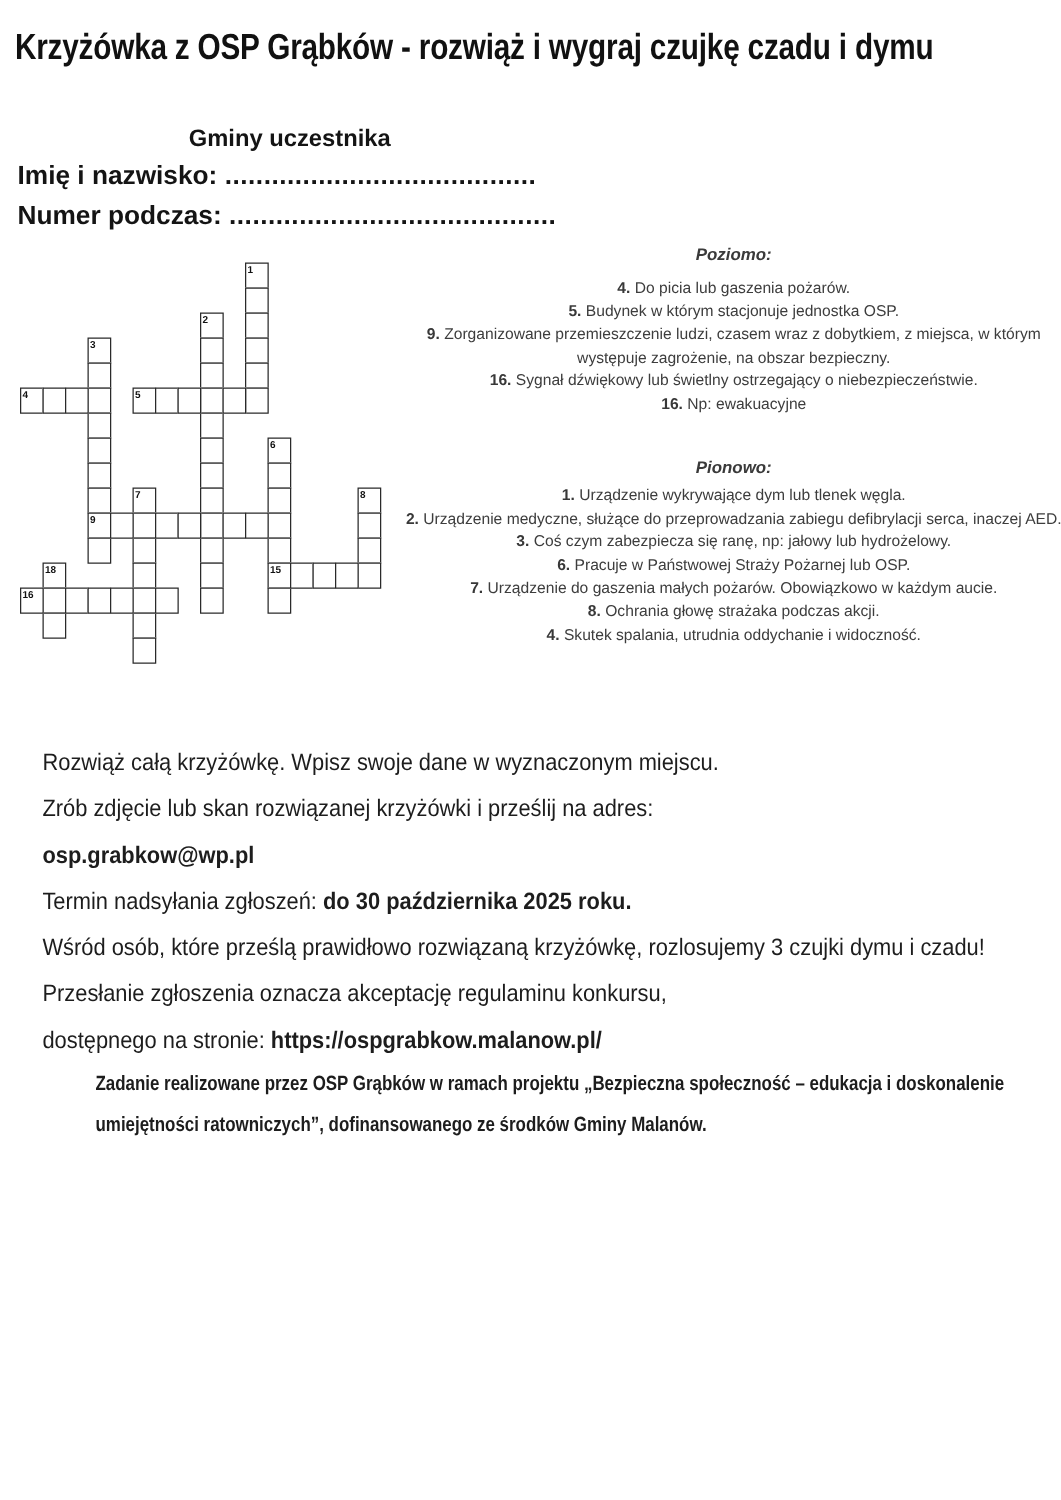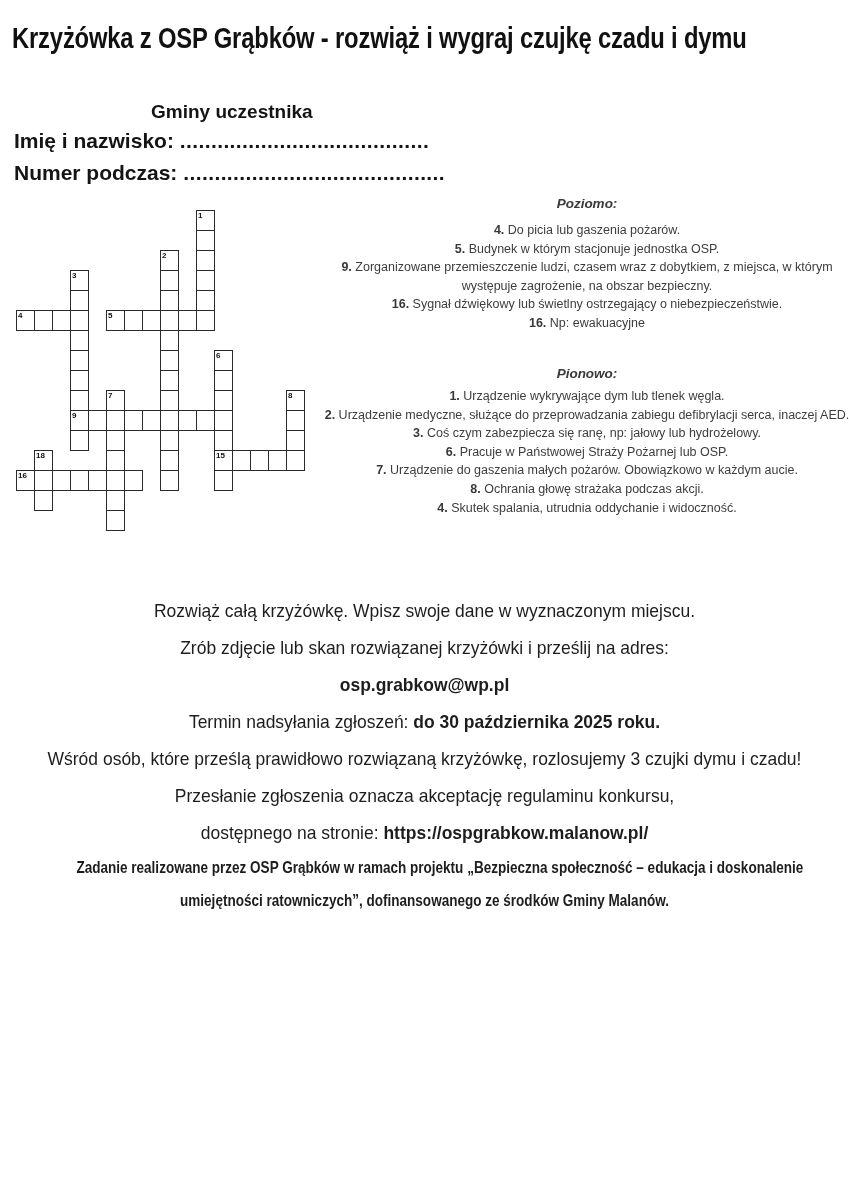--- a/index.html
+++ b/index.html
@@ -36,21 +36,21 @@
   }
   #across-heading{top:196px;}
   #down-heading{top:366px;}
   .clue-list{position:absolute;width:534px;font-size:12.5px;color:#3d3d3d;}
   #across-list{top:221px;}
   #down-list{top:387px;}
   .clue-line{line-height:18.6px;}
   .clue-line b{color:#383838;}
 
   
-  .footer{position:absolute;left:0;top:592px;width:849px;text-align:center;color:#1d1d1d;}
+  .footer{position:absolute;left:0;top:592px;width:849px;color:#1d1d1d;}
   .f-line{
     font-size:19px;line-height:37px;height:37px;white-space:nowrap;
     transform:scaleX(.92);transform-origin:center top;
   }
   .f-line b{font-weight:bold;}
   .f-line.small{
     font-size:16.5px;line-height:33px;height:33px;font-weight:bold;
     transform:scaleX(.82);
   }
 </style>

